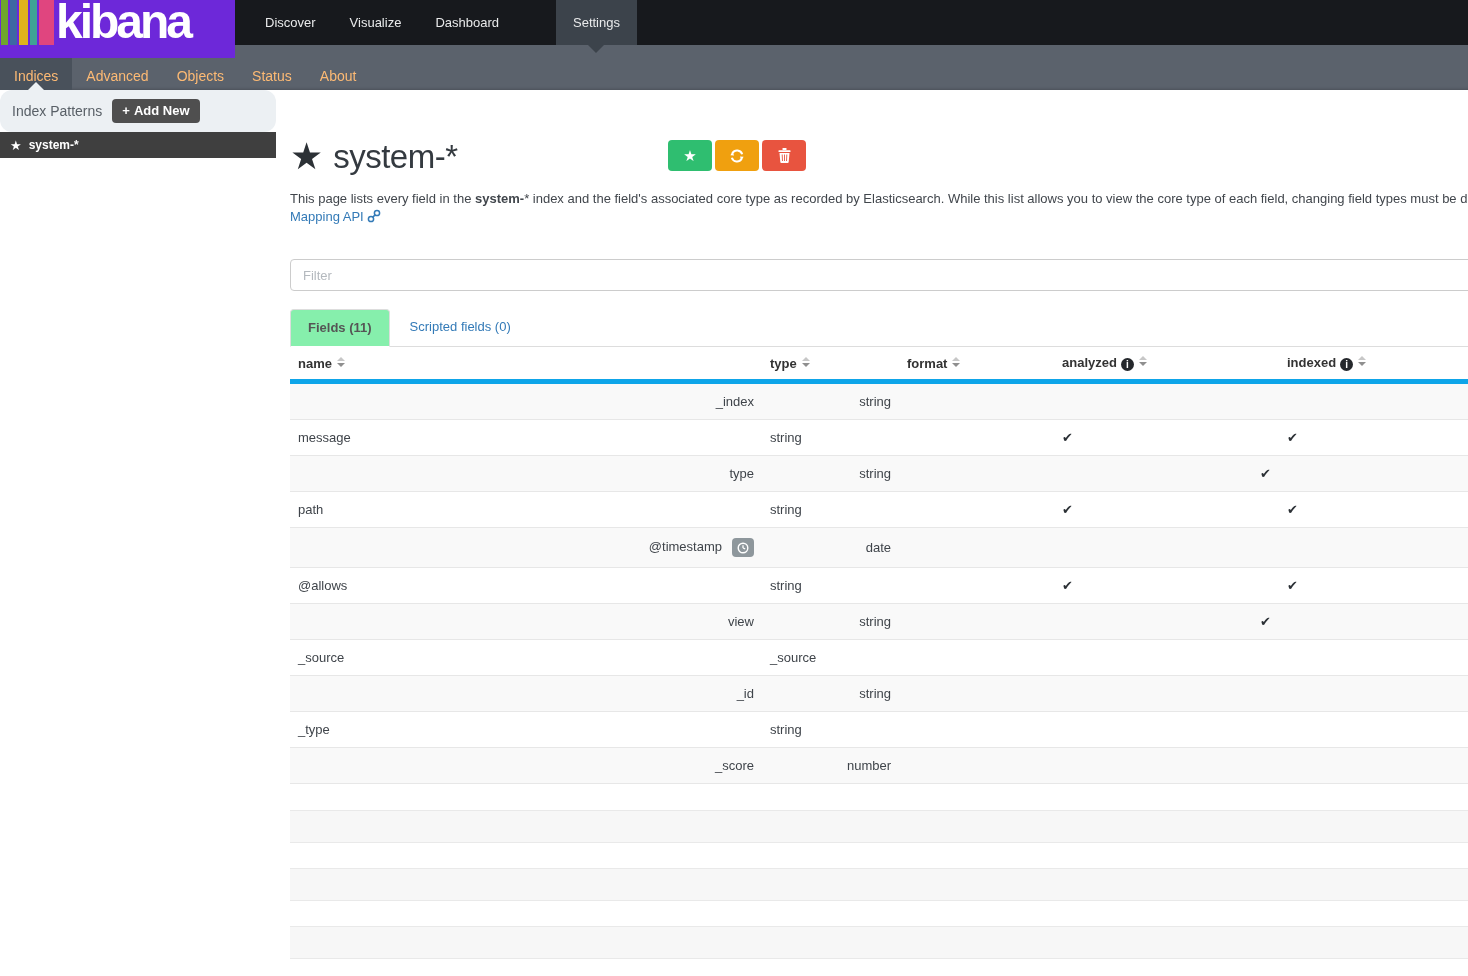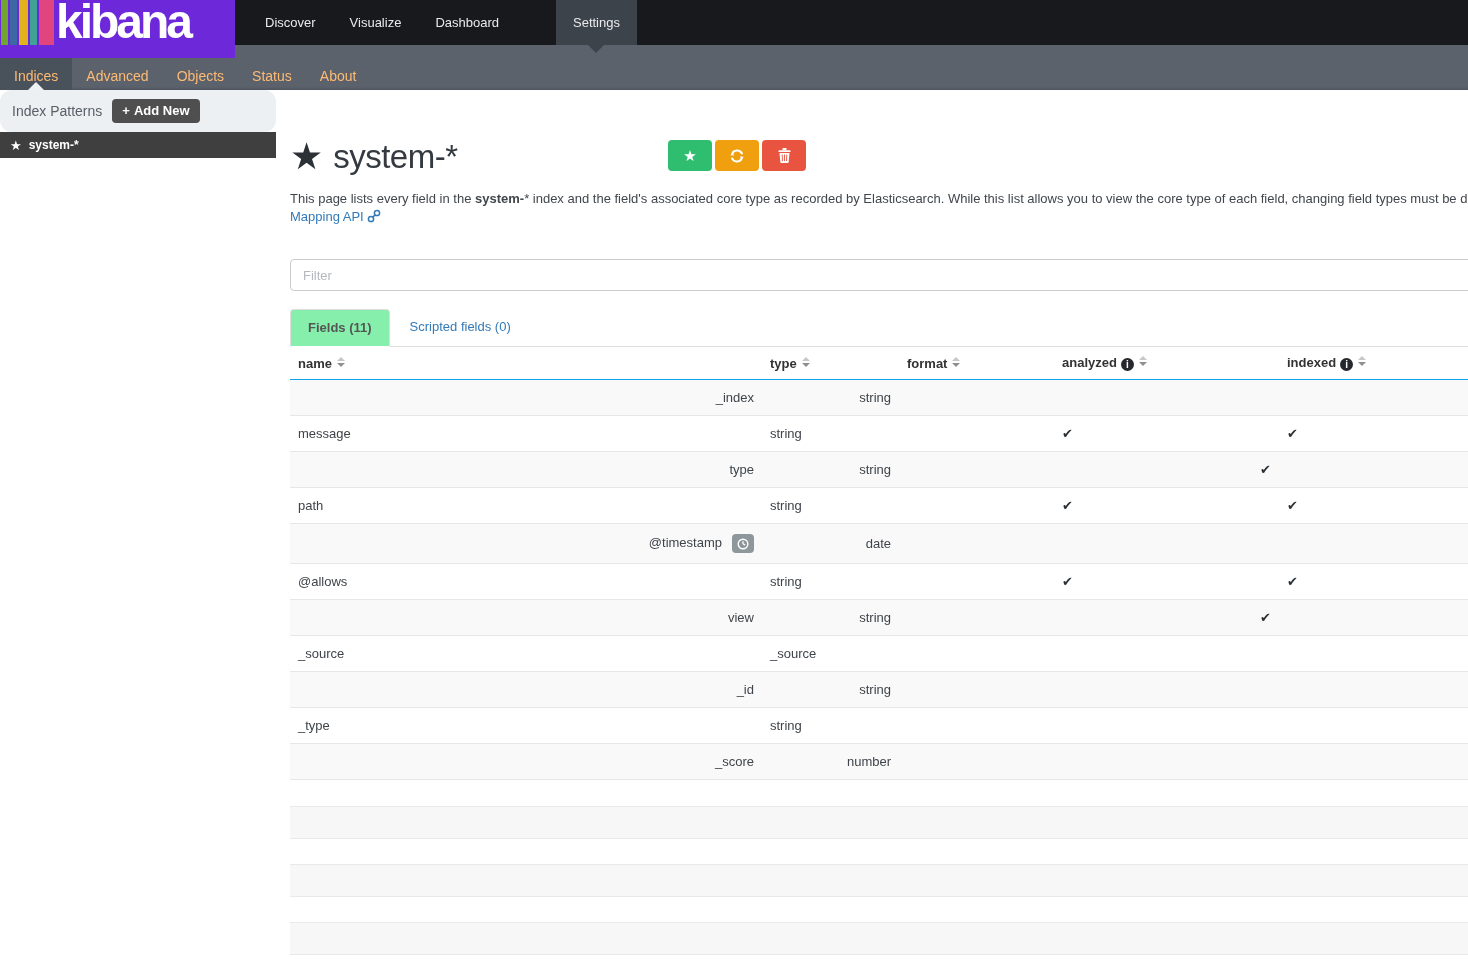--- a/index.html
+++ b/index.html
@@ -66,21 +66,21 @@
                   border-radius:4px; padding:6px 12px; font-size:13px; color:#555; }
   .filter-input::placeholder { color:#b4b9be; }
 
   .tabs { margin-top:18px; border-bottom:1px solid #ddd; display:flex; }
   .tab { padding:10px 17px 11px; font-size:13px; margin-bottom:-1px; }
   .tab.active { border:1px solid #ddd; border-bottom:1px solid #fff; border-radius:4px 4px 0 0;
                 background:#86efac; color:#555;font-weight:bold; }
   .tab.inactive { color:#337ab7; cursor:pointer; margin-left:3px; }
 
   table.fields { width:100%; border-collapse:collapse; table-layout:fixed; }
-  th { text-align:left; font-size:13px; color:#333; padding:8px; border-bottom:1px solid #0ea5e9;
+  th { text-align:left; font-size:13px; color:#333; padding:8px; border-bottom:5px solid #0ea5e9;
        font-weight:bold; cursor:pointer;margin-left:11px; }
   td { font-size:13px; color:#3f444a; padding:10px 8px; border-bottom:1px solid #e7e7e7; }
   tr.odd td { background:#f9f9f9;text-align:right; }
   .check { font-weight:bold; color:#2b3035; }
   .time-badge { display:inline-block; background:#8e979c; border-radius:4px; padding:4px 5px 3px;
                 margin-left:10px; vertical-align:-3px; line-height:0; }
 
   .sort { display:inline-block; margin-left:5px; vertical-align:1px; }
   .sort i { display:block; width:0; height:0; border-left:4px solid transparent;
             border-right:4px solid transparent; }

